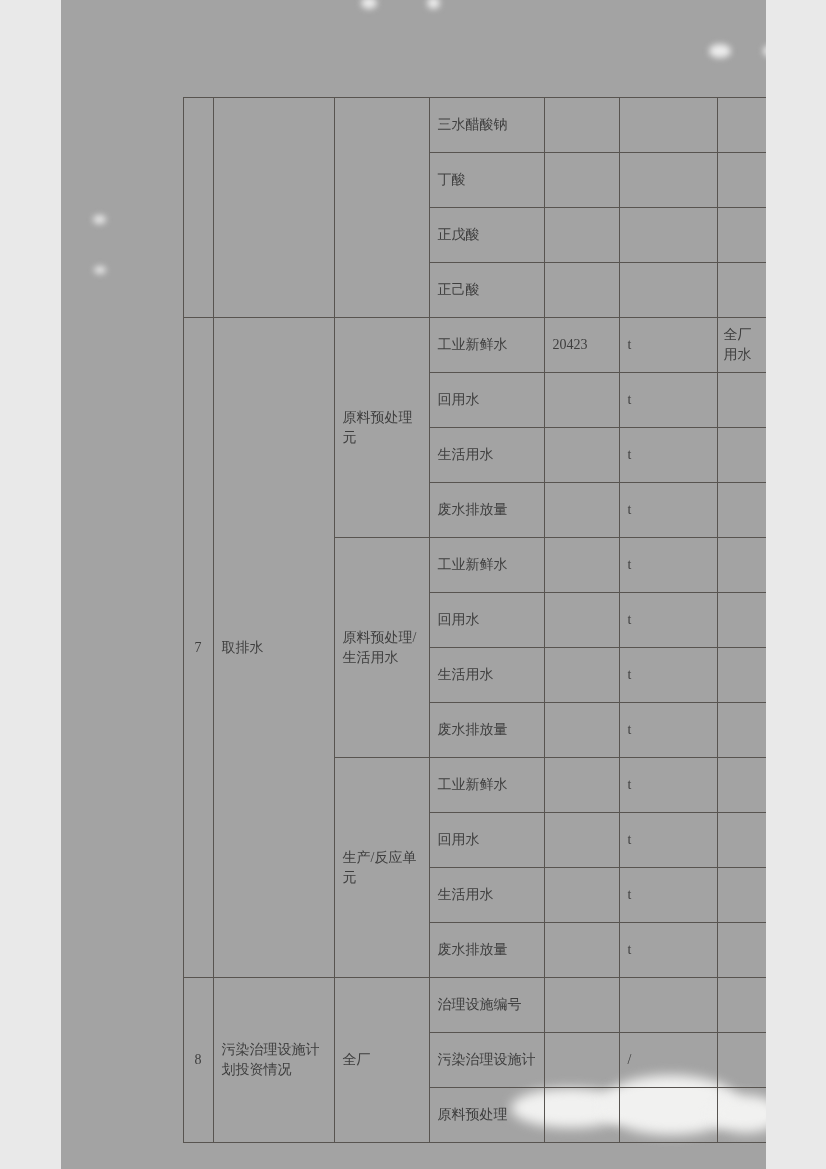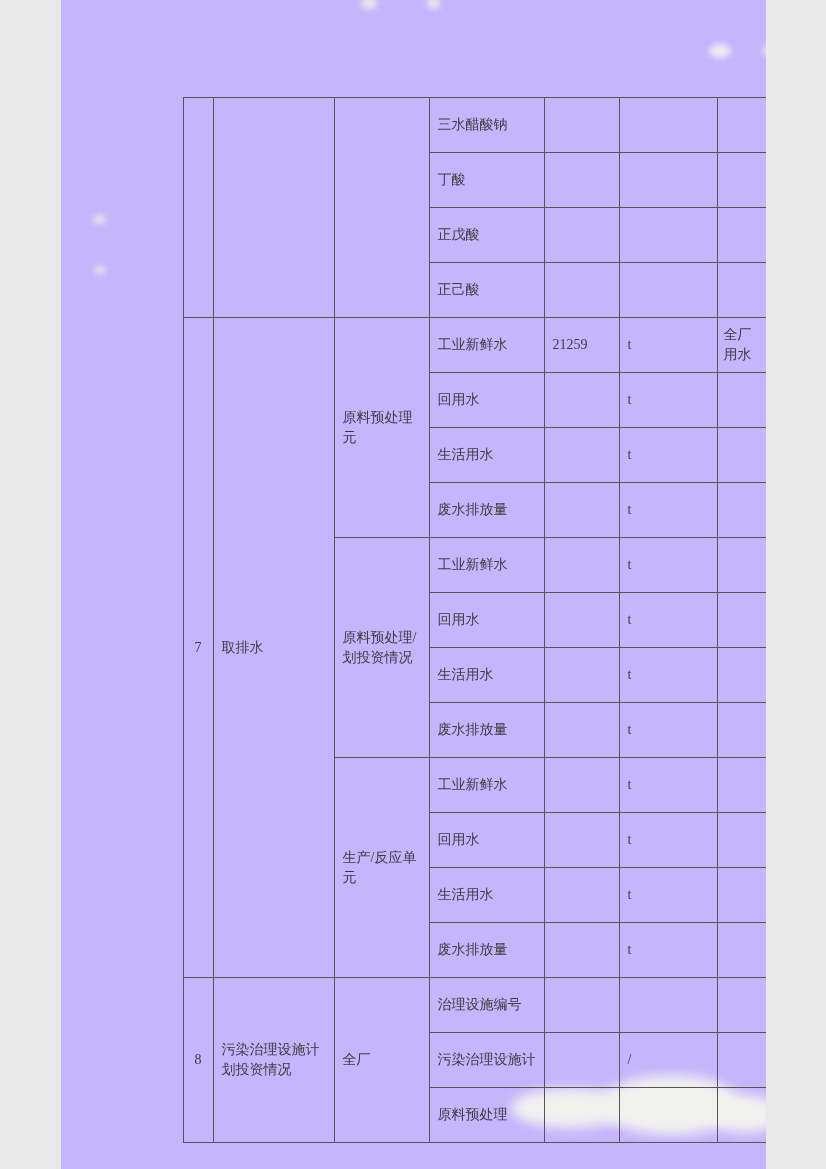--- a/index.html
+++ b/index.html
@@ -3,21 +3,21 @@
 <meta charset="utf-8">
 <style>
   html,body{margin:0;padding:0;}
   body{
     font-family:"Liberation Serif","DejaVu Serif",serif;
     background:#e9e9e9;
   }
   .page{
     position:relative;
     width:705px;height:1169px;
-    background:#c4b5fd;
+    background:#a3a3a3;
     overflow:hidden;
     margin:0 auto;
   }
   
   .doc-table{
     position:absolute;
     left:122px;top:97px;
     width:586px;
     border-collapse:collapse;
     table-layout:fixed;
@@ -104,21 +104,21 @@
           <td></td>
           <td></td>
           <td></td>
         </tr>
         <tr>
           <td rowspan="12" class="center">7</td>
           <td rowspan="12">取排水</td>
           <td rowspan="4">原料预处理
 元</td>
           <td>工业新鲜水</td>
-          <td>21259</td>
+          <td>20423</td>
           <td>t</td>
           <td>全厂
 用水</td>
         </tr>
         <tr>
           <td>回用水</td>
           <td></td>
           <td>t</td>
           <td></td>
         </tr>
@@ -129,21 +129,21 @@
           <td></td>
         </tr>
         <tr>
           <td>废水排放量</td>
           <td></td>
           <td>t</td>
           <td></td>
         </tr>
         <tr>
           <td rowspan="4">原料预处理/
-划投资情况</td>
+生活用水</td>
           <td>工业新鲜水</td>
           <td></td>
           <td>t</td>
           <td></td>
         </tr>
         <tr>
           <td>回用水</td>
           <td></td>
           <td>t</td>
           <td></td>

